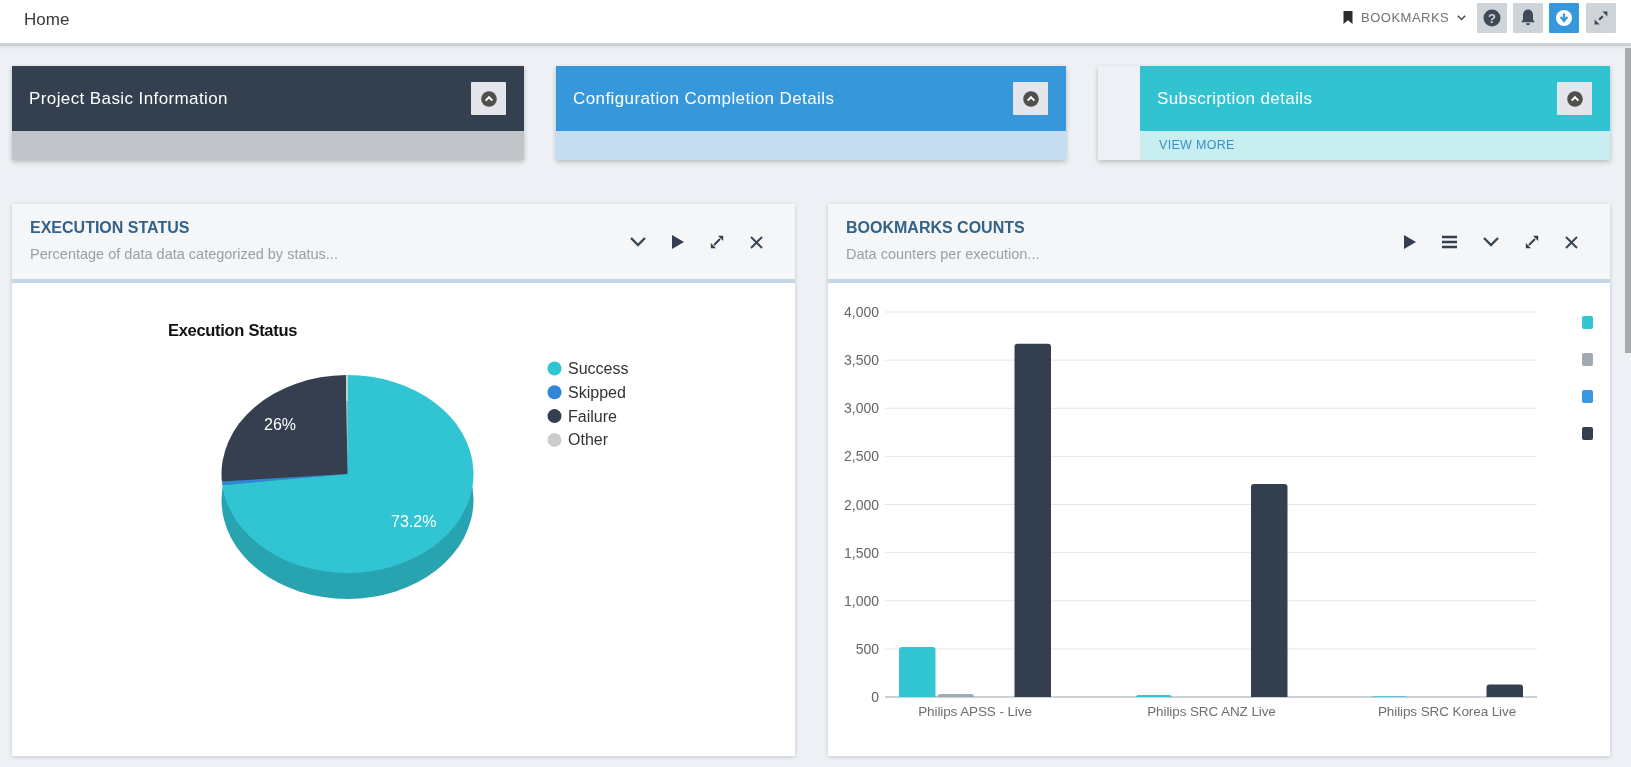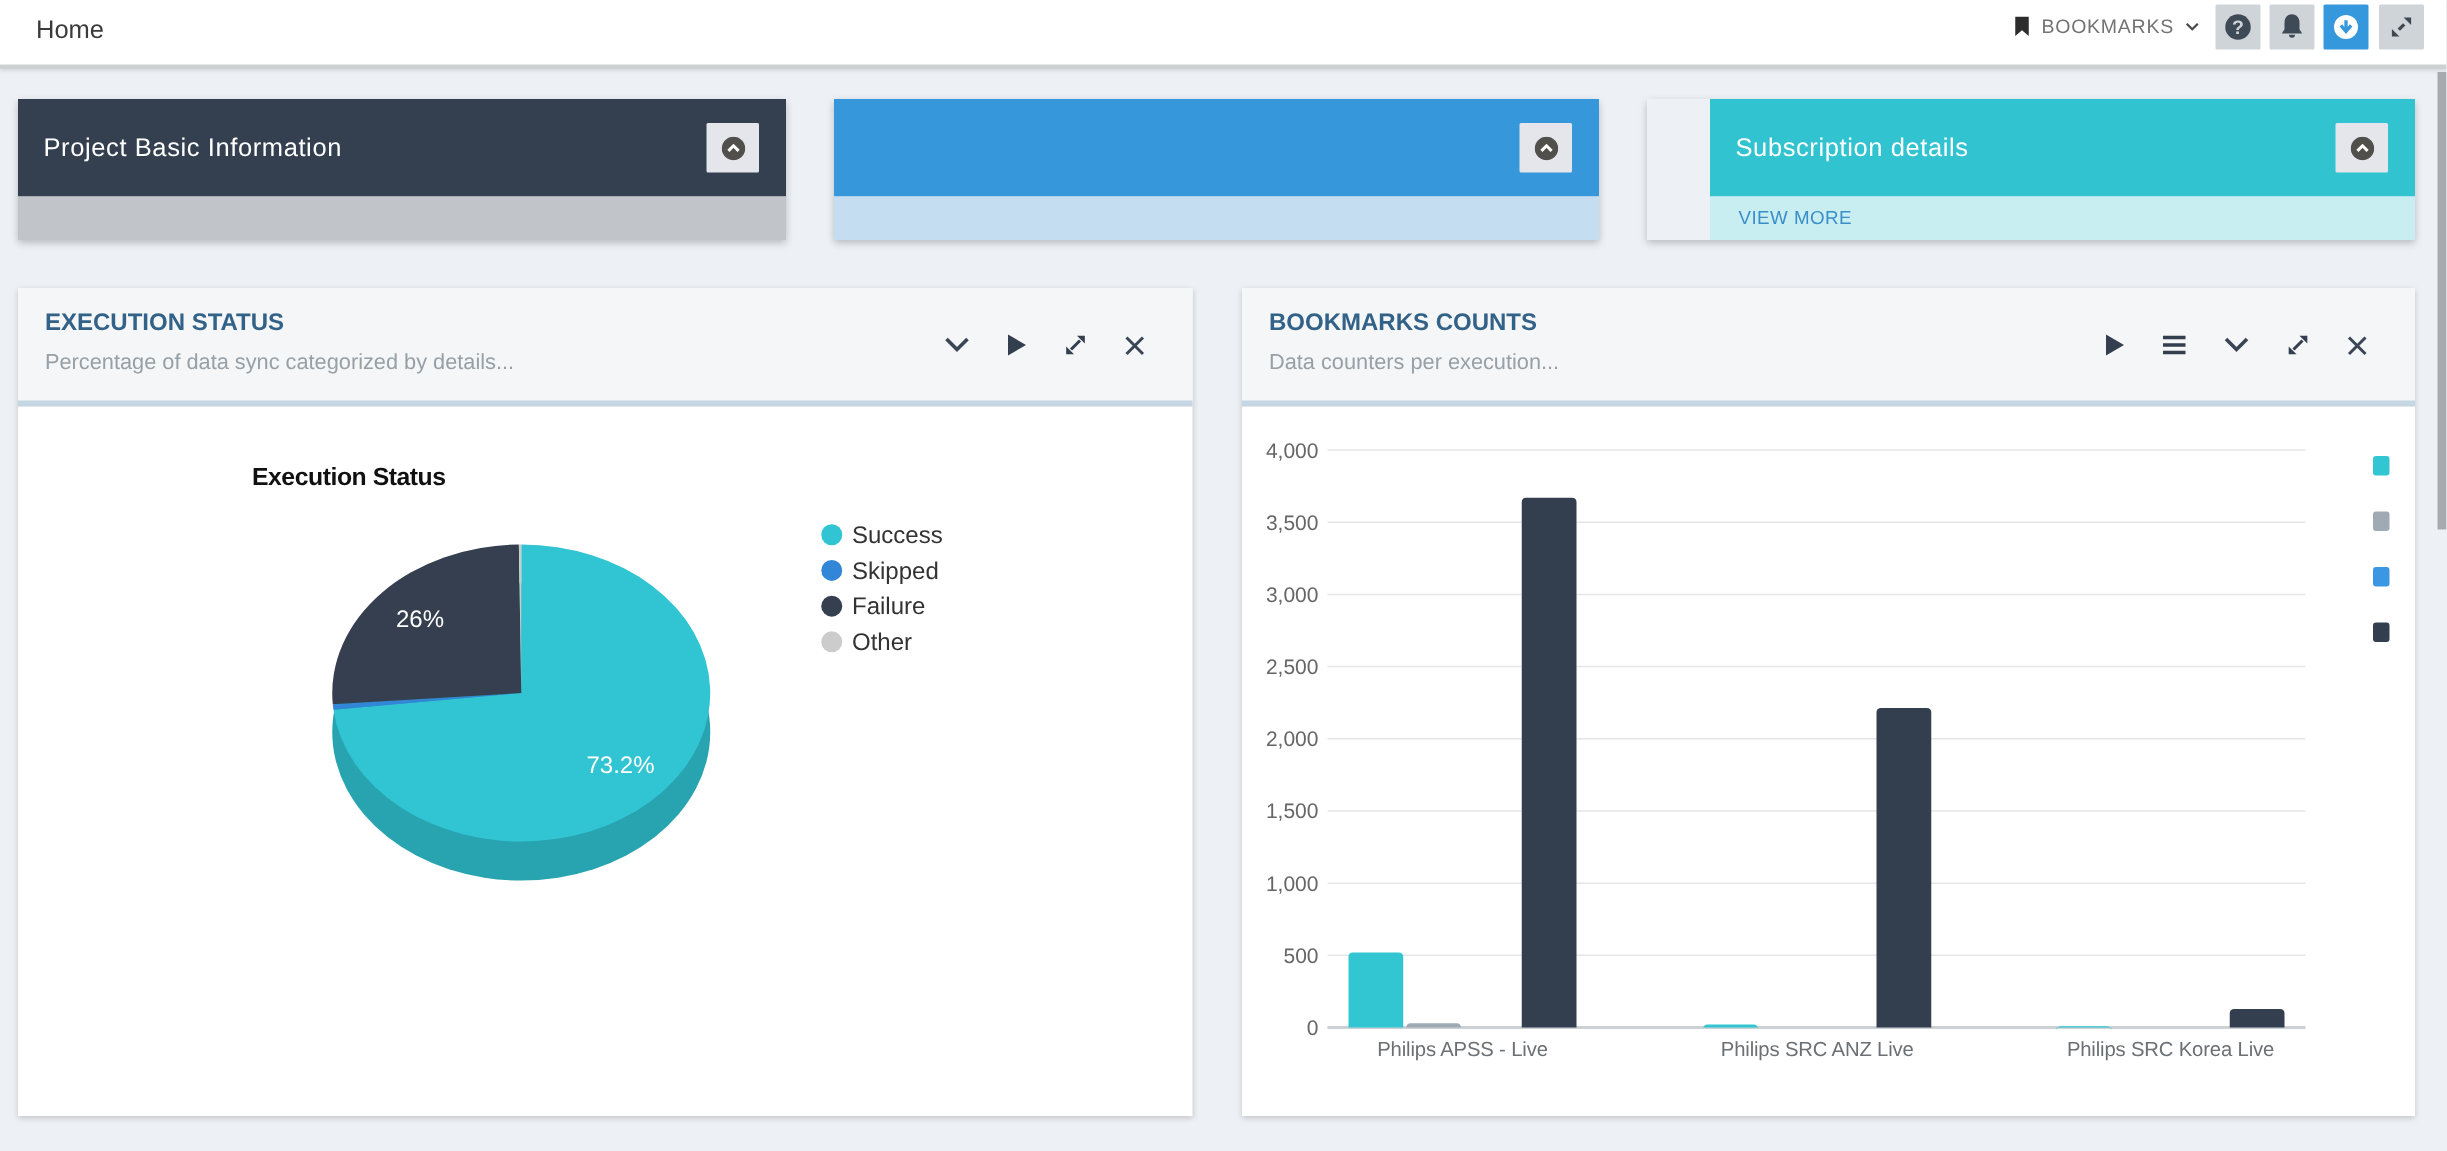--- a/index.html
+++ b/index.html
@@ -27,21 +27,21 @@
 #panel1 .pbody { background:#c1c4c8; }
 #panel2 { left:556px; width:510px; }
 #panel2 .phead { background:#3697da; }
 #panel2 .pbody { background:#c5ddf1; }
 #panel3 { left:1098px;padding-left:42px; }
 #panel3 .phead { background:#31c3d0; }
 #panel3 .pbody { background:#c9eef1; }
 #viewmore { position:absolute; left:19px; top:7px; font-size:12.5px; color:#3a8fc8; letter-spacing:.3px; }
 
 
-.card { position:absolute; top:192px; height:552px; background:#fff; box-shadow:0 1px 4px rgba(0,0,0,.18); }
+.card { position:absolute; top:204px; height:552px; background:#fff; box-shadow:0 1px 4px rgba(0,0,0,.18); }
 #card1 { left:12px; width:783px; }
 #card2 { left:828px; width:782px; }
 .chead { height:79px; background:#f5f6f7; border-bottom:4px solid #c3d6e2; position:relative; }
 .ctitle { position:absolute; left:18px; top:15px; font-size:16px; font-weight:bold; color:#336289; letter-spacing:0; }
 .csub { position:absolute; left:18px; top:42px; font-size:14.5px; color:#97a0a7; }
 .cicons { position:absolute; right:31px; top:38px; transform:translateY(-50%); display:flex; align-items:center; gap:24px; }
 .cbody { position:relative; }
 
 
 #sbthumb { position:absolute; right:0px; top:48px; width:6.5px; height:305px; background:#a8abae; }
@@ -94,20 +94,21 @@
           <circle cx="8" cy="8" r="7.8" fill="#514f4c"></circle>
           <path d="M4.6 9.6 L8 6.2 L11.4 9.6" stroke="#fff" stroke-width="2" fill="none"></path>
         </svg>
       </div>
   </div>
   <div class="pbody"></div>
 </div>
 
 <div class="panel" id="panel2">
   <div class="phead">
+      <span class="ptitle">Configuration Completion Details</span>
     <div class="pbtn">
         <svg width="16" height="16" viewBox="0 0 16 16">
           <circle cx="8" cy="8" r="7.8" fill="#514f4c"></circle>
           <path d="M4.6 9.6 L8 6.2 L11.4 9.6" stroke="#fff" stroke-width="2" fill="none"></path>
         </svg>
       </div>
   </div>
   <div class="pbody"></div>
 </div>
 
@@ -122,21 +123,21 @@
       </div>
   </div>
   <div class="pbody">
       <span id="viewmore">VIEW MORE</span>
     </div>
 </div>
 
 <div class="card" id="card1">
   <div class="chead">
     <div class="ctitle">EXECUTION STATUS</div>
-    <div class="csub">Percentage of data sync categorized by details...</div>
+    <div class="csub">Percentage of data data categorized by status...</div>
     <div class="cicons">
       <svg width="18" height="12" viewBox="0 0 18 12">
           <path d="M2 2 L9 9 L16 2" stroke="#3a4656" stroke-width="2.4" fill="none"></path>
         </svg>
       <svg width="14" height="16" viewBox="0 0 14 16">
           <path d="M1 1 L13 8 L1 15 Z" fill="#333e4e"></path>
         </svg>
       <svg width="16" height="16" viewBox="0 0 16 16">
           <path d="M5 11 L11 5" stroke="#333e4e" stroke-width="2" fill="none"></path>
           <path d="M9.0 1.8 L14.2 1.8 L14.2 7.0 Z" fill="#333e4e"></path>

